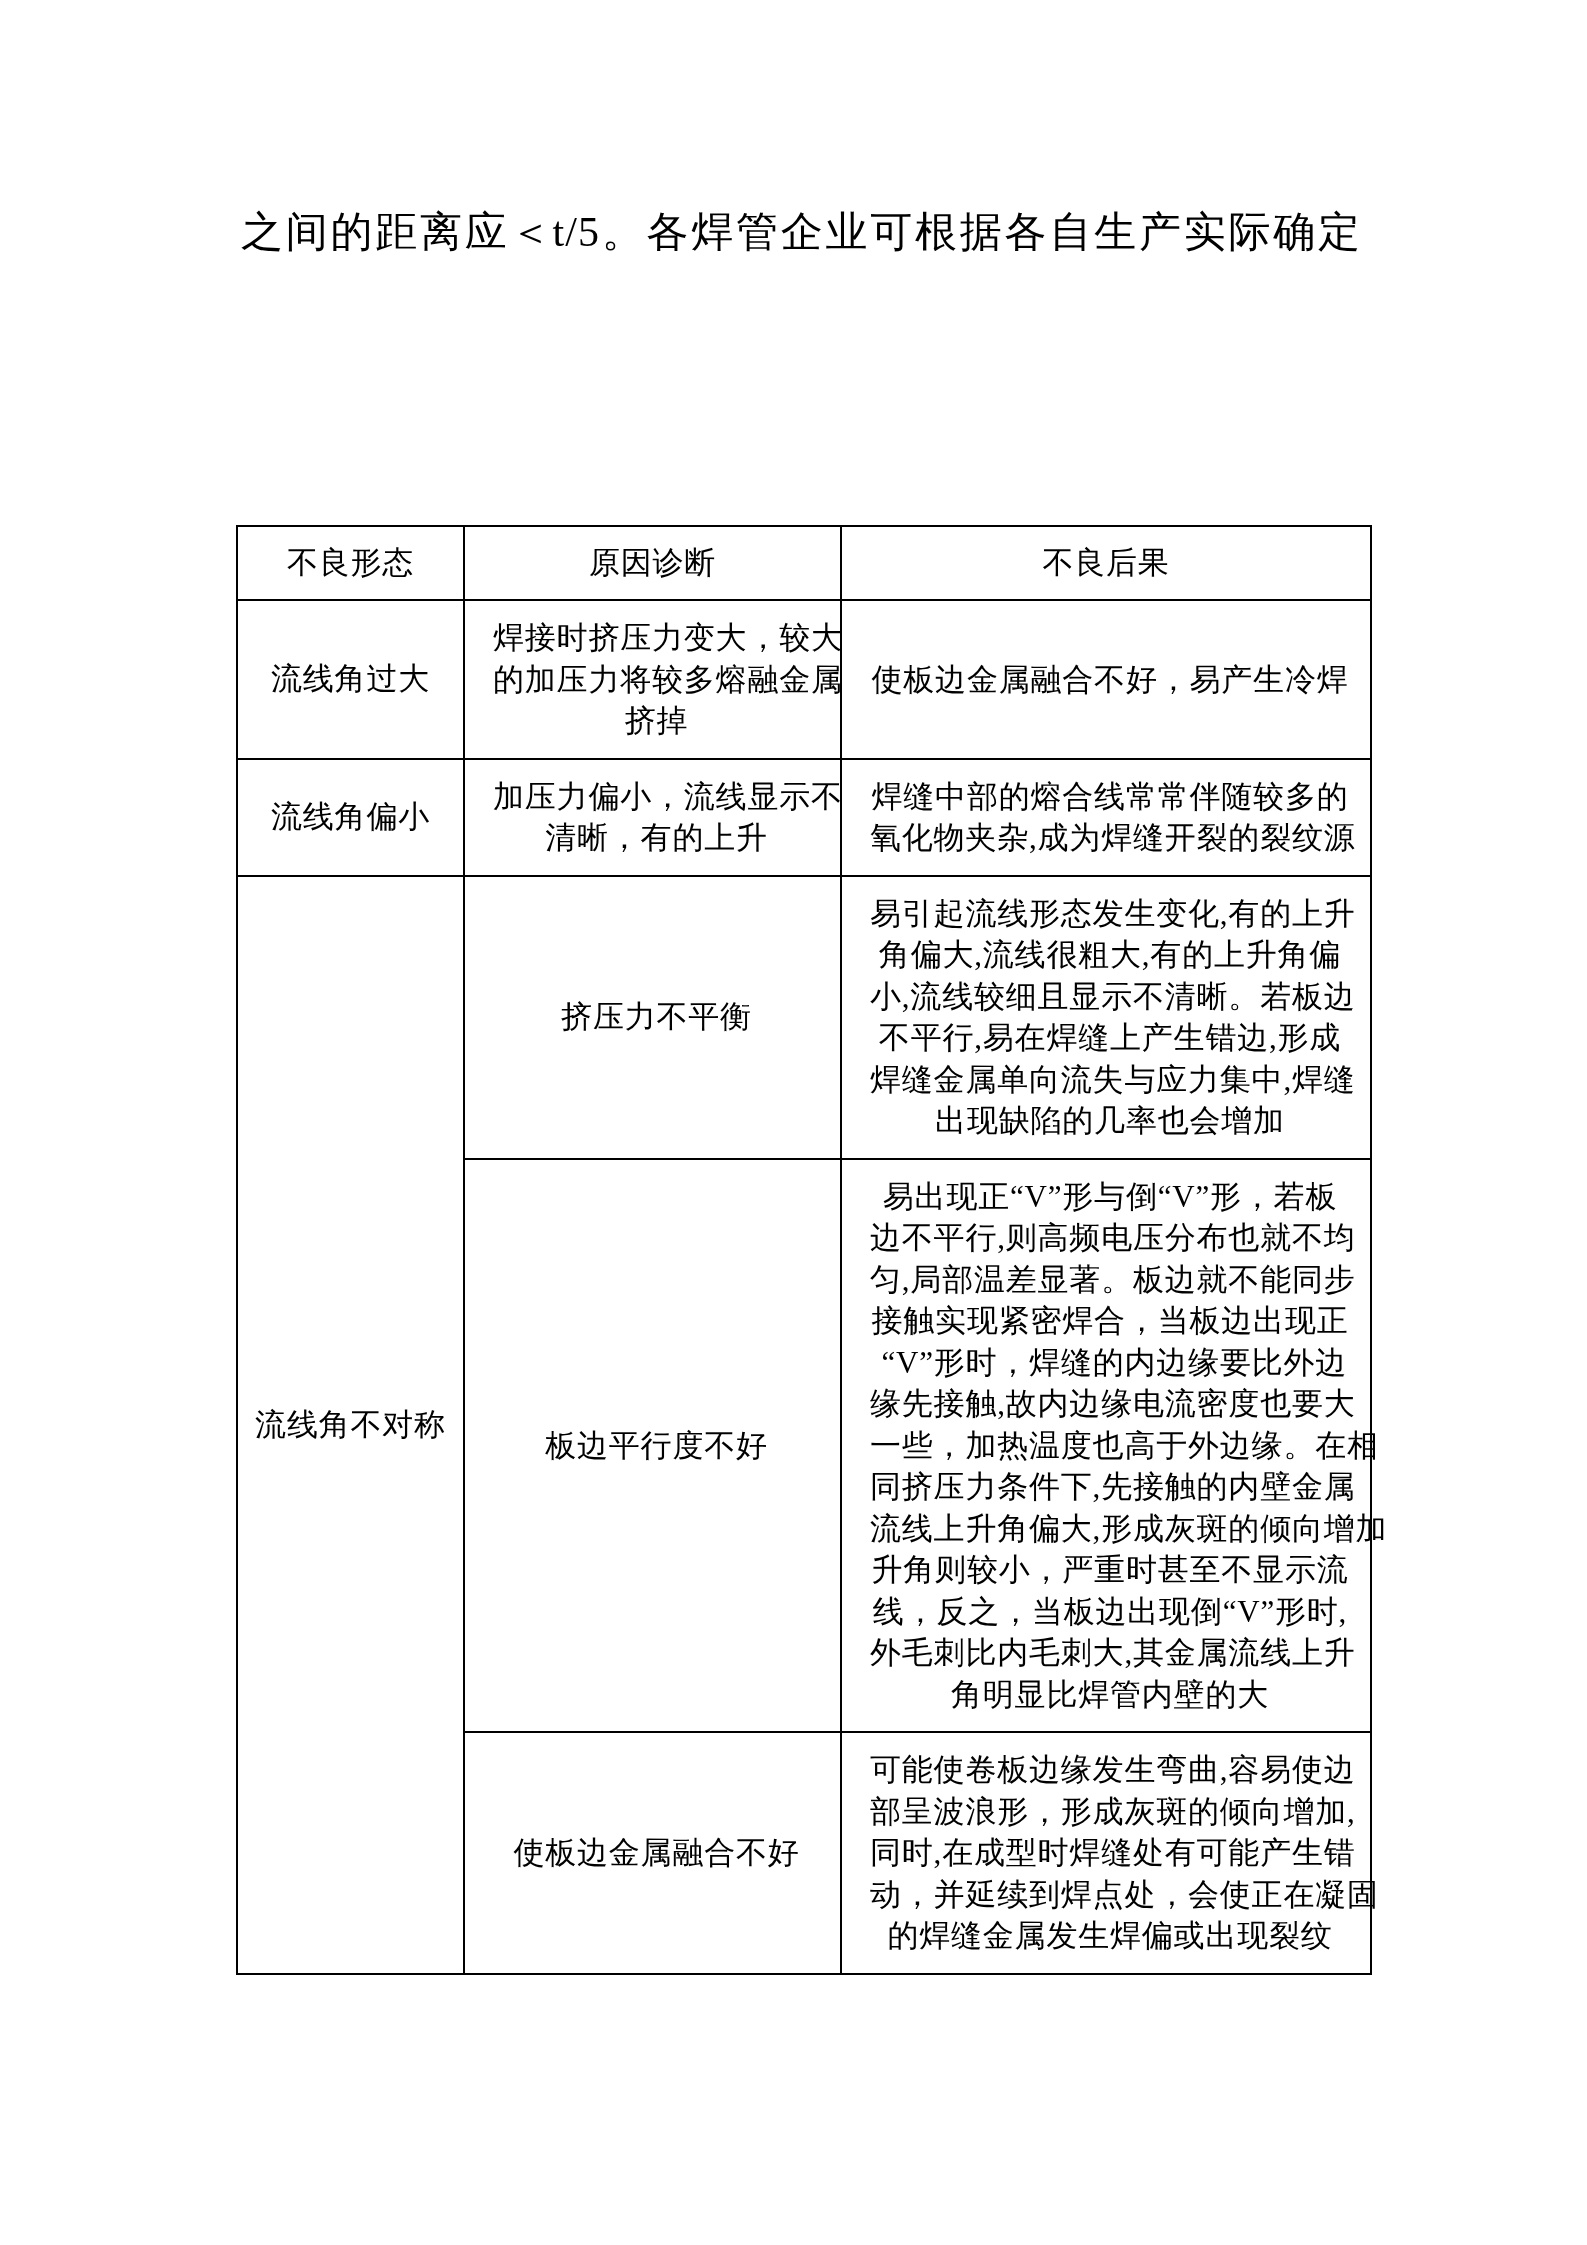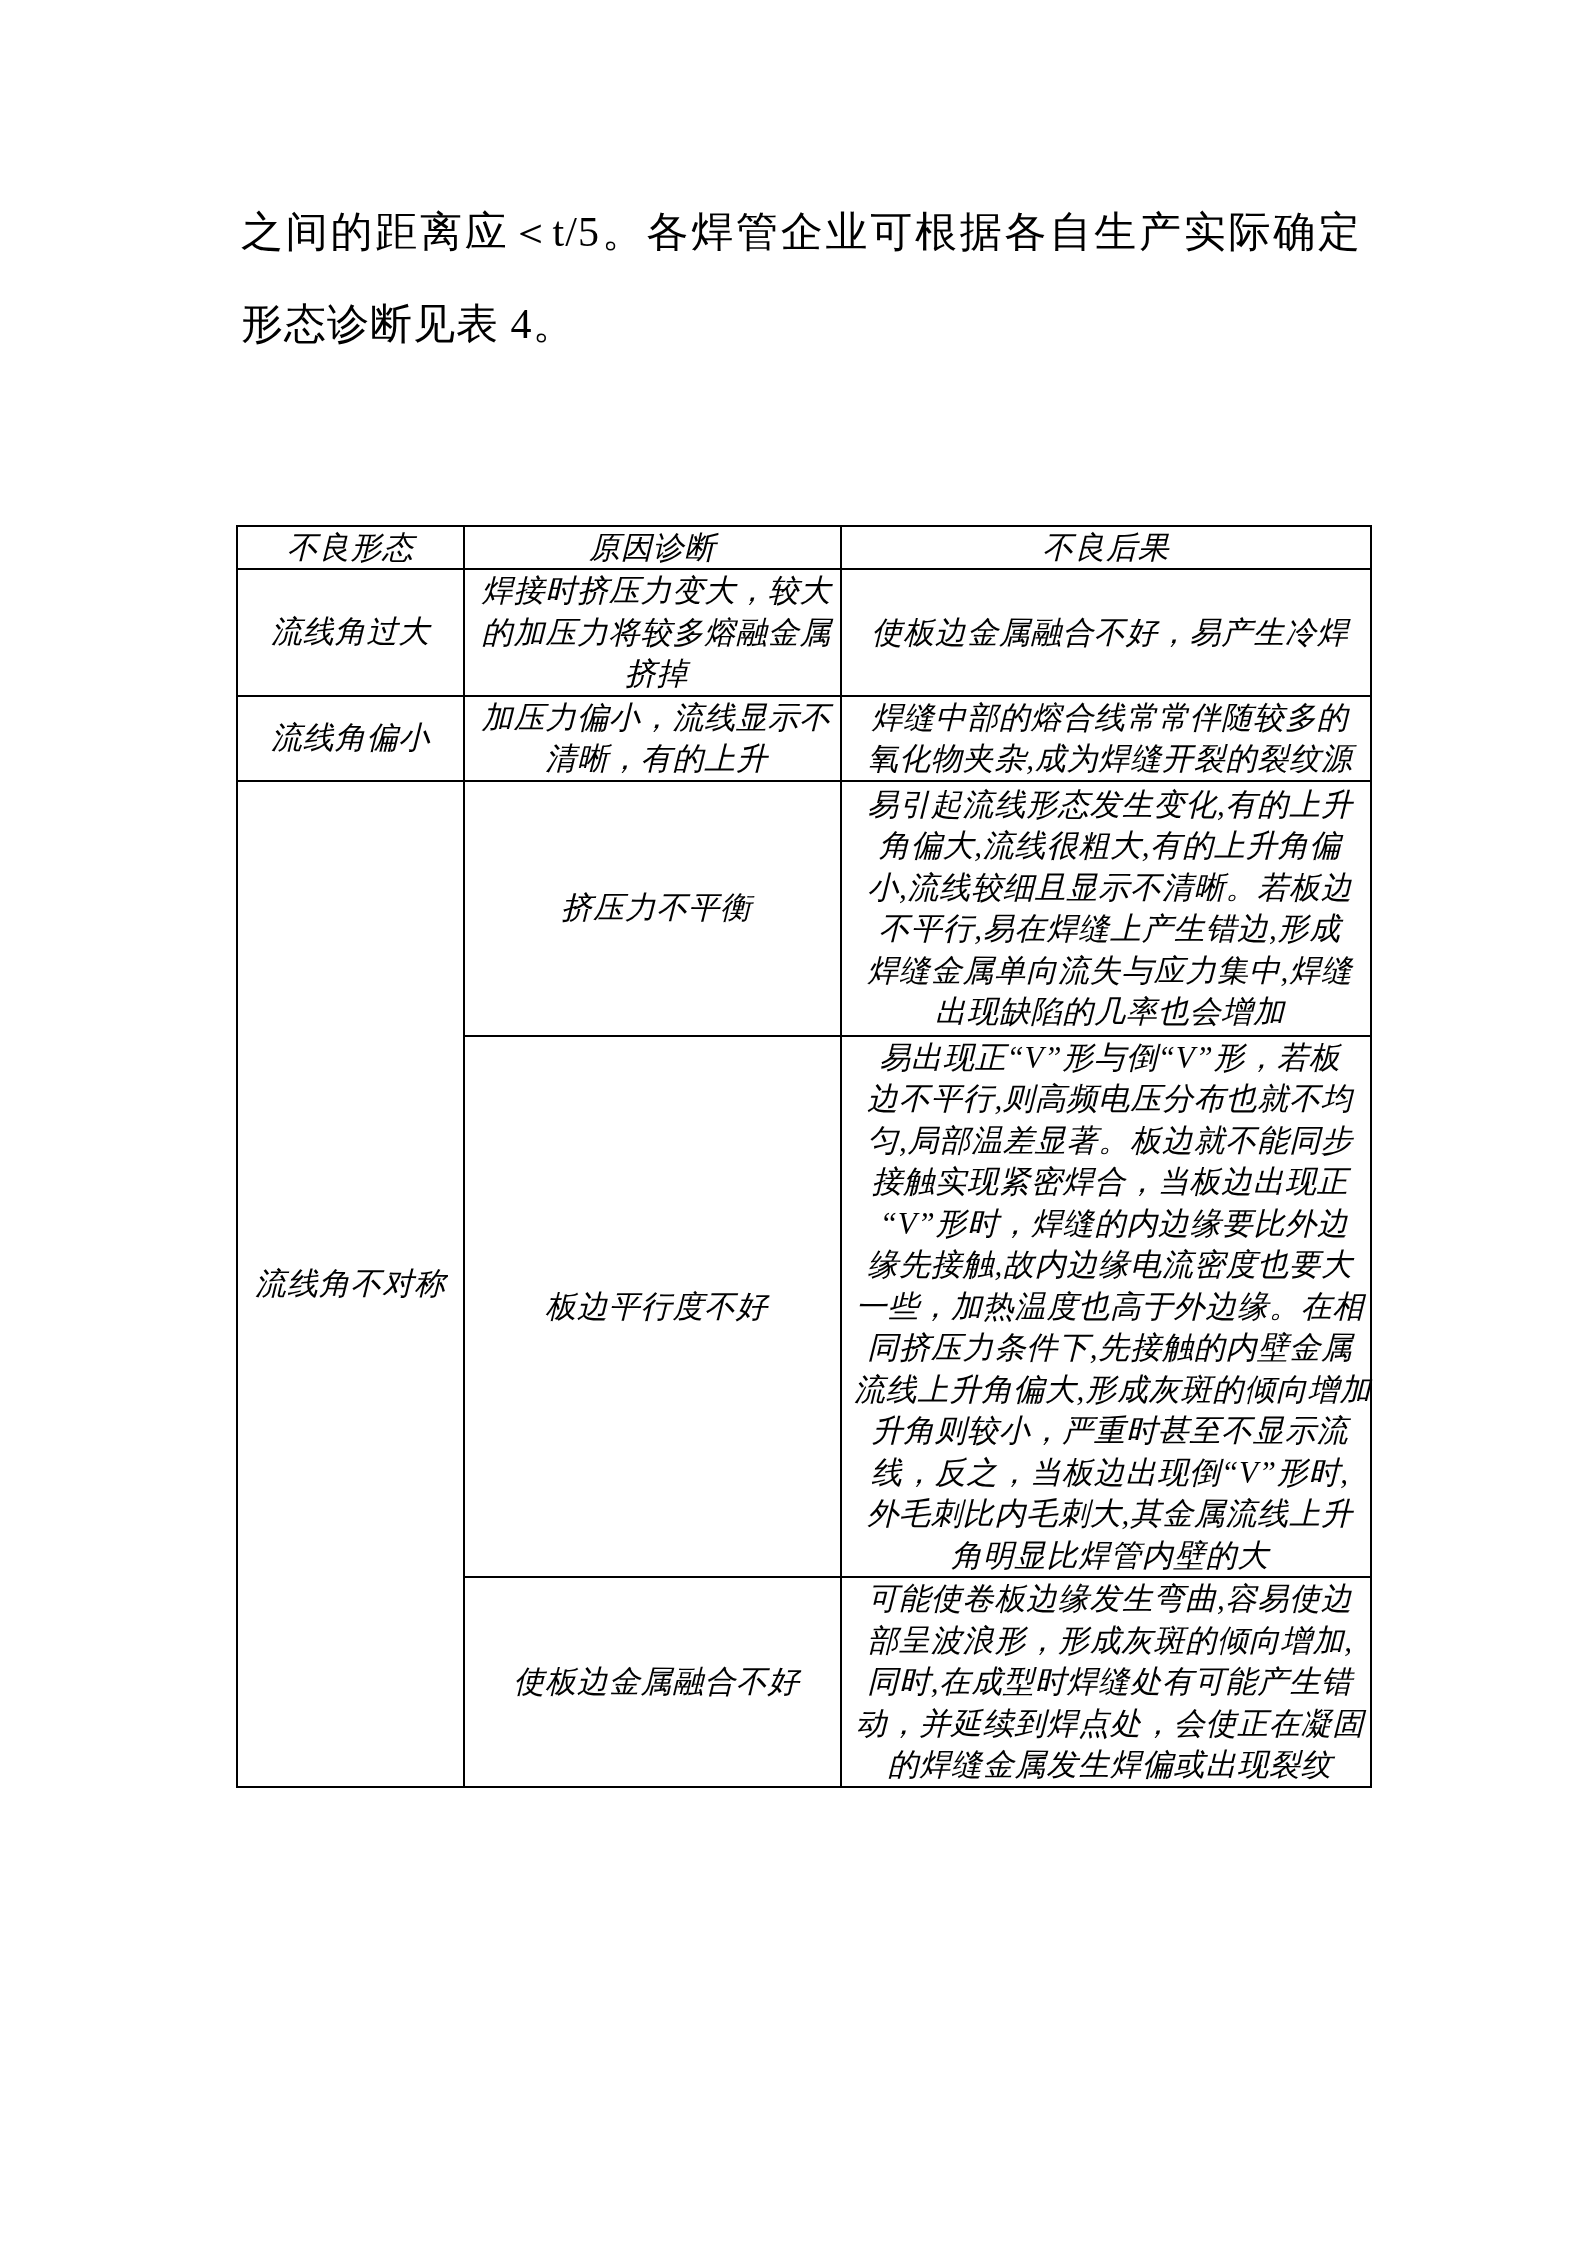--- a/index.html
+++ b/index.html
@@ -35,44 +35,42 @@
     position: absolute;
     left: 228px; top: 525px;
     border-collapse: collapse;
     table-layout: fixed;
     width: 1134px;
     font-size: 31px;
     letter-spacing: 0.8px;
   }
   table.tbl th, table.tbl td {
     border: 2px solid #000000;
-    padding: 0;
+    padding: 16px;
     vertical-align: middle;
     font-weight: normal;
-    font-style: italic;
   }
   tr.hrow { height: 43px; }
   tr.hrow th { text-align: center; line-height: 40px; }
   td.c1 { text-align: center; }
   td.c2, td.c3 { text-align: center; }
   td.c2 .ln, td.c3 .ln {
     line-height: 41.5px;
     padding-left: 12px;
     padding-right: 4px;
     white-space: pre;
   }
 </style>
 </head>
 <body>
 
 <div class="page">
 
   <div class="para">
     <div class="para-line jl">之间的距离应＜t/5。各焊管企业可根据各自生产实际确定</div>
-    <div class="para-line">形态诊断见表 4。</div>
   </div>
 
 
   <table class="tbl">
     <colgroup>
       <col style="width:227px">
       <col style="width:377px">
       <col style="width:530px">
     </colgroup>
 

